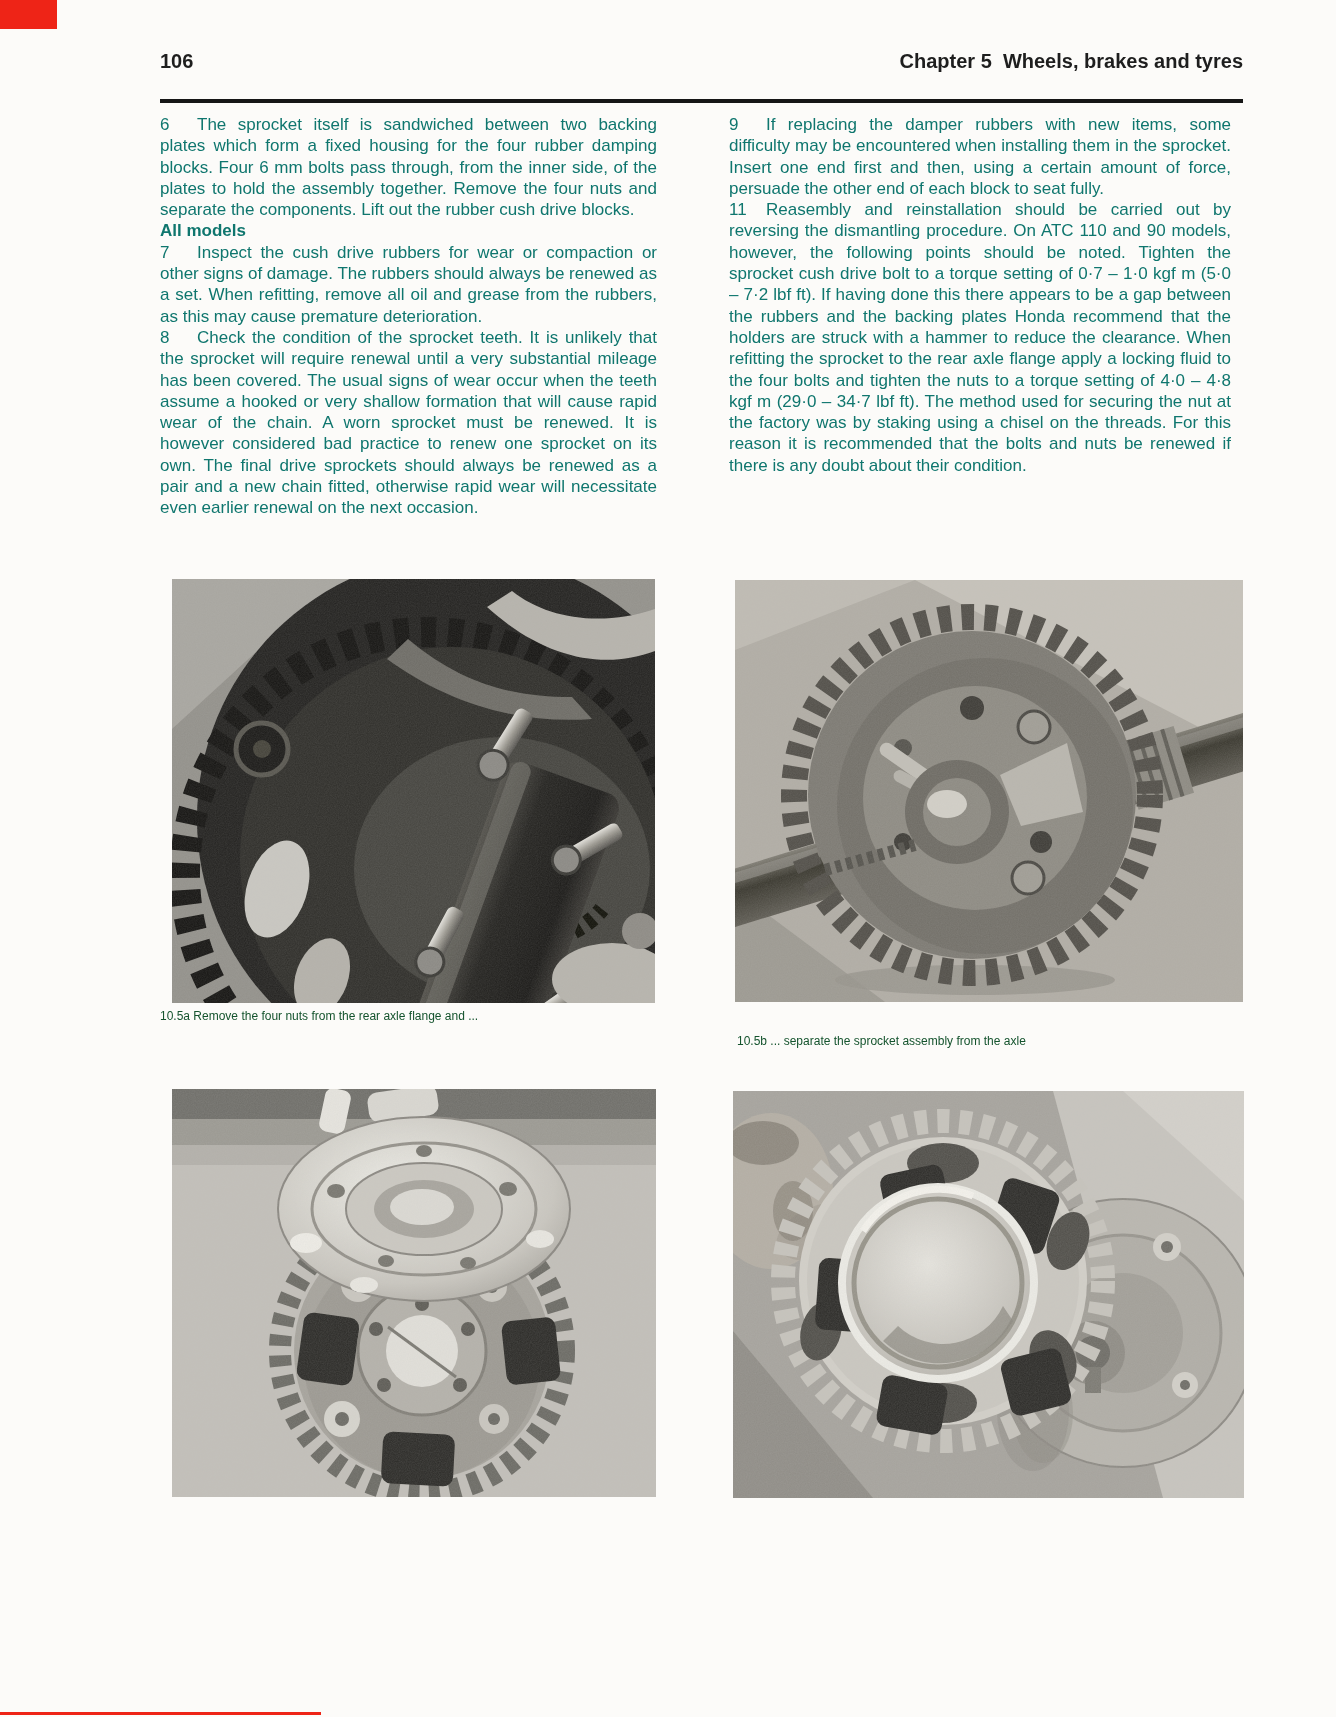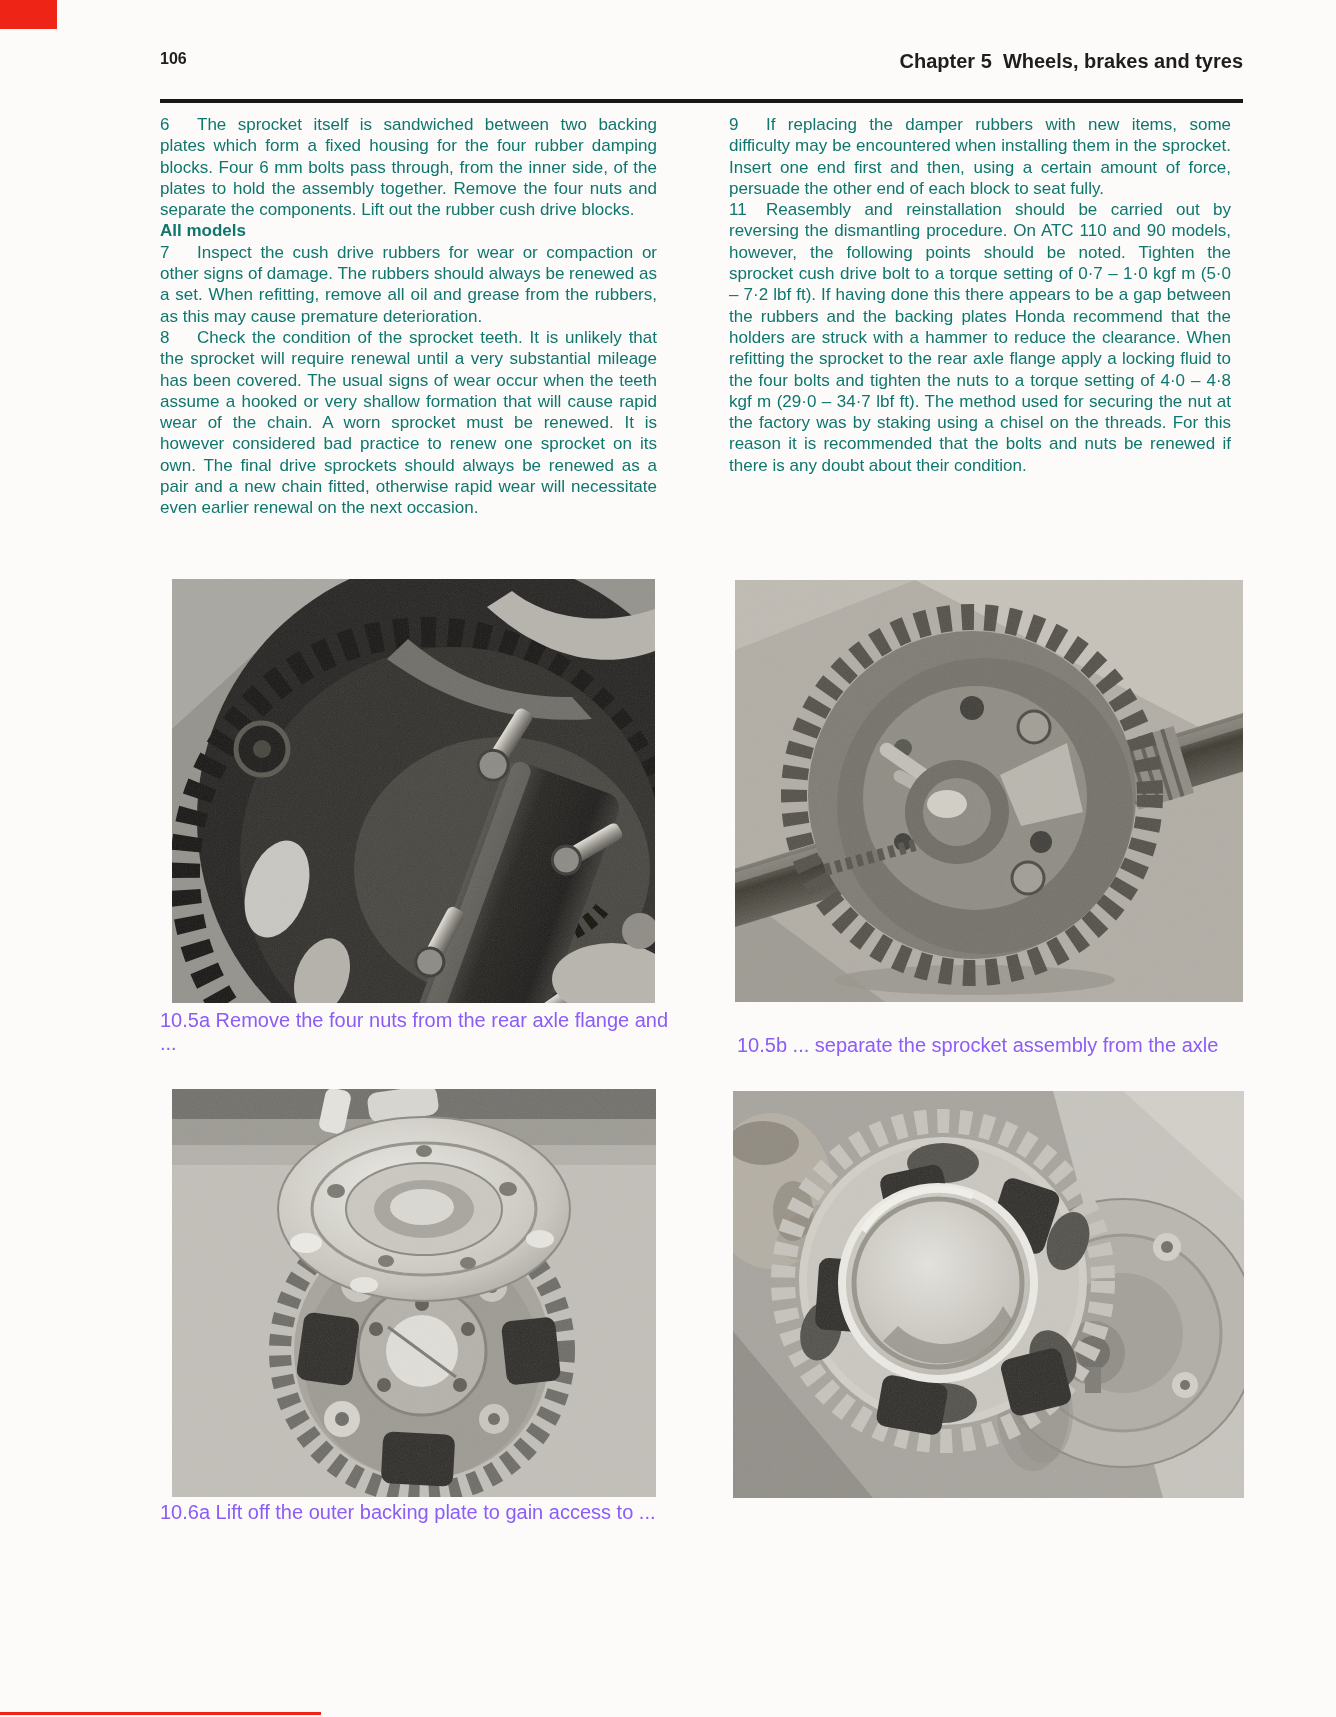--- a/index.html
+++ b/index.html
@@ -1,36 +1,36 @@
 <!DOCTYPE html>
 <html><head>
 <meta charset="utf-8">
 <style>
   html,body{margin:0;padding:0;background:#ffffff;}
   .page{position:relative;width:1336px;height:1717px;background:#fcfbf9;overflow:hidden;
         font-family:"Liberation Sans", sans-serif;color:#1e1e1e;}
   .marker-tl{position:absolute;left:0;top:0;width:57px;height:29px;background:#ee2417;}
   .marker-bottom{position:absolute;left:0;top:1712px;width:321px;height:3px;background:#ee2417;}
-  .pagenum{position:absolute;left:160px;top:50px;font-size:16px;font-weight:bold;}
+  .pagenum{position:absolute;left:160px;top:50px;font-size:20px;font-weight:bold;}
   .chapter-title{position:absolute;left:160px;top:50px;width:1083px;text-align:right;
         font-size:20px;font-weight:bold;white-space:pre;}
   .rule{position:absolute;left:160px;top:99px;width:1083px;height:4px;background:#161616;}
   .cols{position:absolute;left:160px;top:114px;width:1083px;display:flex;}
   .col-l{width:497px;}
   .col-r{width:502px;margin-left:72px;}
   .cols p{margin:0;font-size:17px;line-height:21.3px;text-align:justify;color:#0f766e;}
   .pn{display:inline-block;width:37px;}
   .subhead{margin:13px 0 0 0;font-size:17px;line-height:21.3px;font-weight:bold;}
   .fig{position:absolute;overflow:hidden;}
   .fig svg{display:block;width:100%;height:100%;}
   #fig-a{left:172px;top:579px;width:483px;height:424px;}
   #fig-b{left:735px;top:580px;width:508px;height:422px;}
   #fig-c{left:172px;top:1089px;width:484px;height:408px;}
   #fig-d{left:733px;top:1091px;width:511px;height:407px;}
-  .caption{position:absolute;font-size:20px;color:#8b5cf6;width:520px;}
+  .caption{position:absolute;font-size:12px;color:#14532d;width:520px;}
   #cap-a{left:160px;top:1009px;}
   #cap-b{left:737px;top:1010px;margin-top:24px;}
   #cap-c{left:160px;top:1501px;}
   #cap-d{left:737px;top:1502px;}
 </style>
 </head>
 <body>
 
 <div class="page">
 
@@ -279,15 +279,14 @@
         <circle cx="205" cy="192" r="84" fill="none" stroke="#969389" stroke-width="5"></circle>
         <path d="M150,250 A84,84 0 0 0 280,230 L270,215 A66,66 0 0 1 165,235 Z" fill="#8a877f" opacity="0.7"></path>
         <path d="M130,140 A90,90 0 0 1 240,105" stroke="#f4f2ec" stroke-width="7" fill="none"></path>
       </g>
       <rect width="511" height="407" filter="url(#grain)" opacity="0.4"></rect>
     </svg>
   </div>
 
   <div class="caption" id="cap-a">10.5a Remove the four nuts from the rear axle flange and ...</div>
   <div class="caption" id="cap-b">10.5b ... separate the sprocket assembly from the axle</div>
-  <div class="caption" id="cap-c">10.6a Lift off the outer backing plate to gain access to ...</div>
 
 </div>
 
 </body></html>

